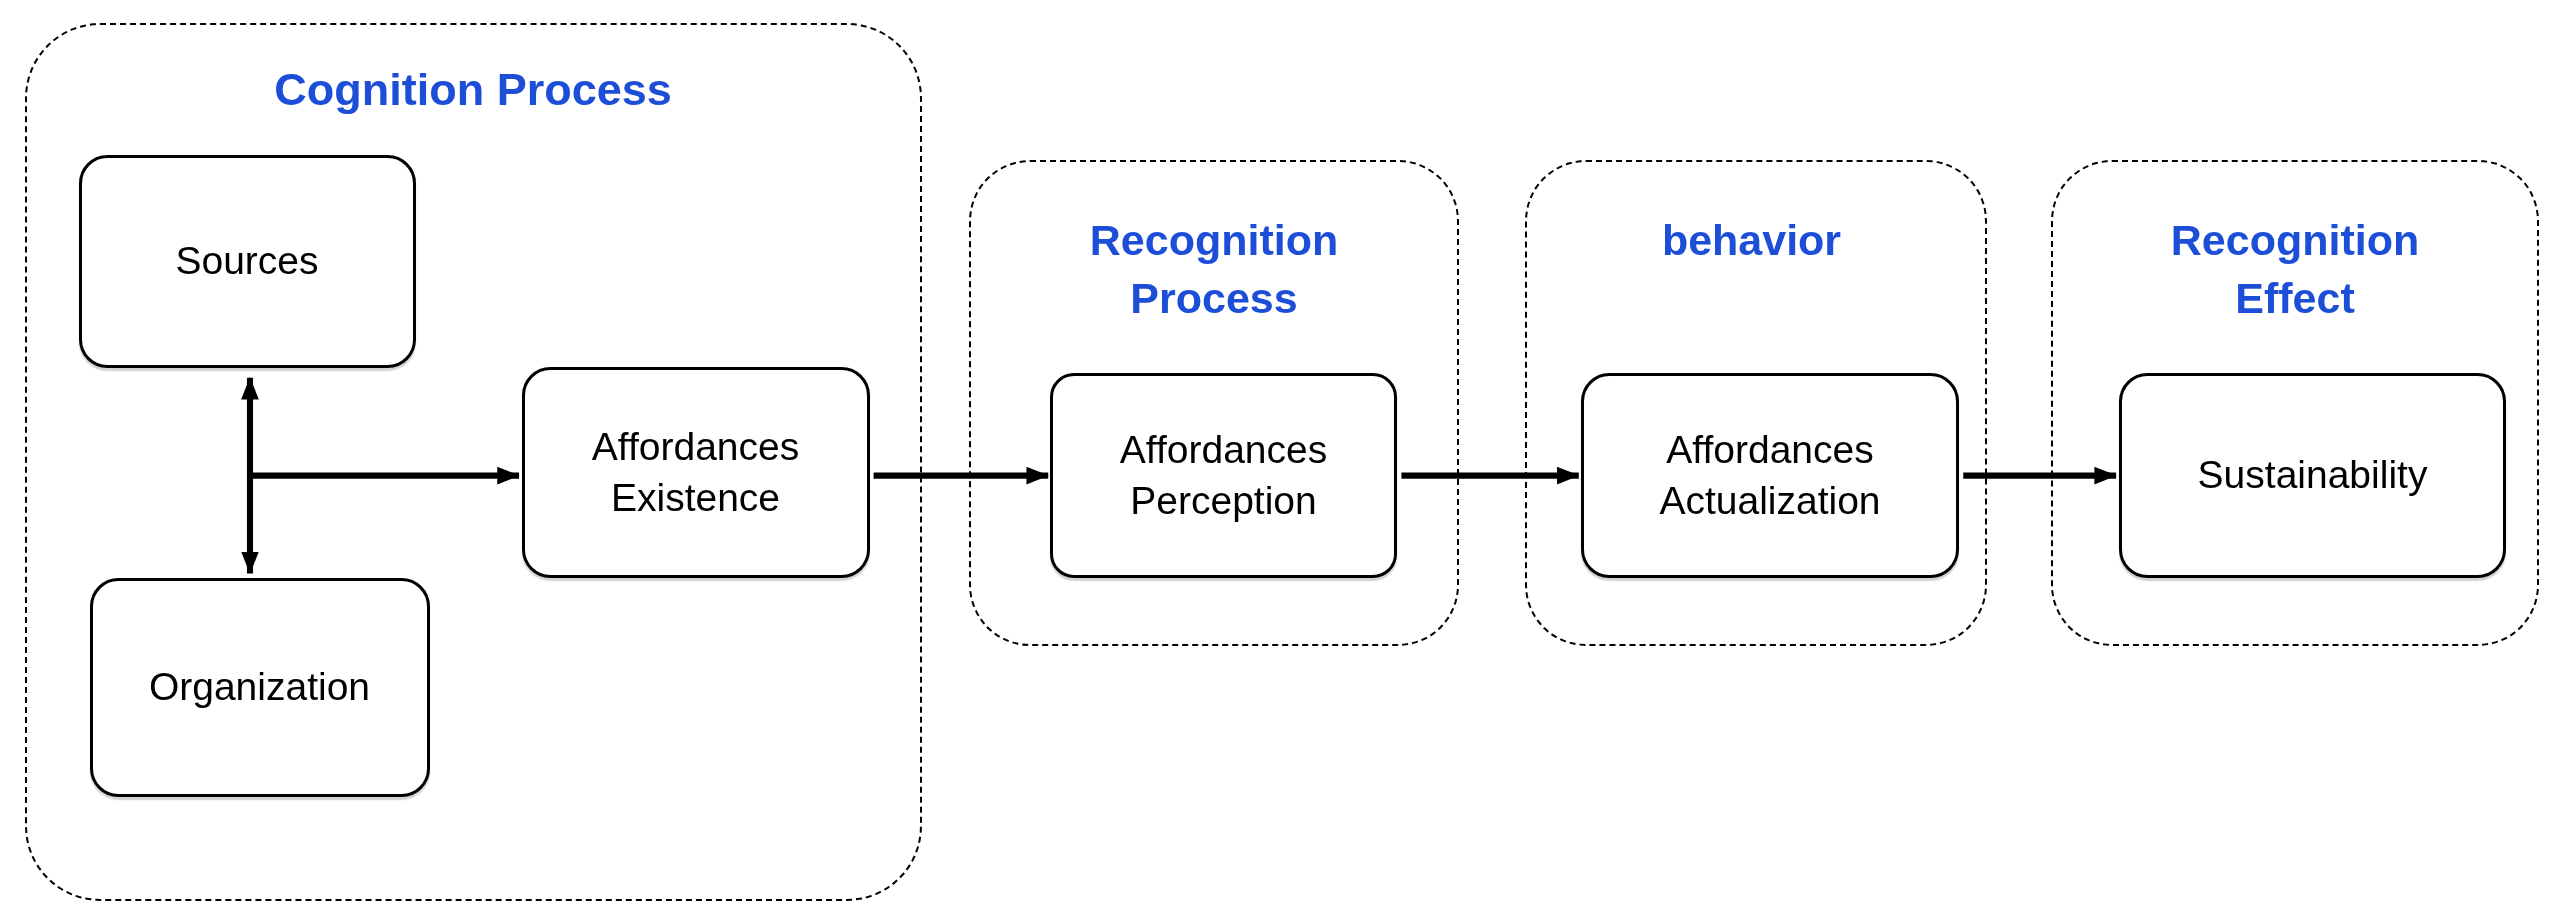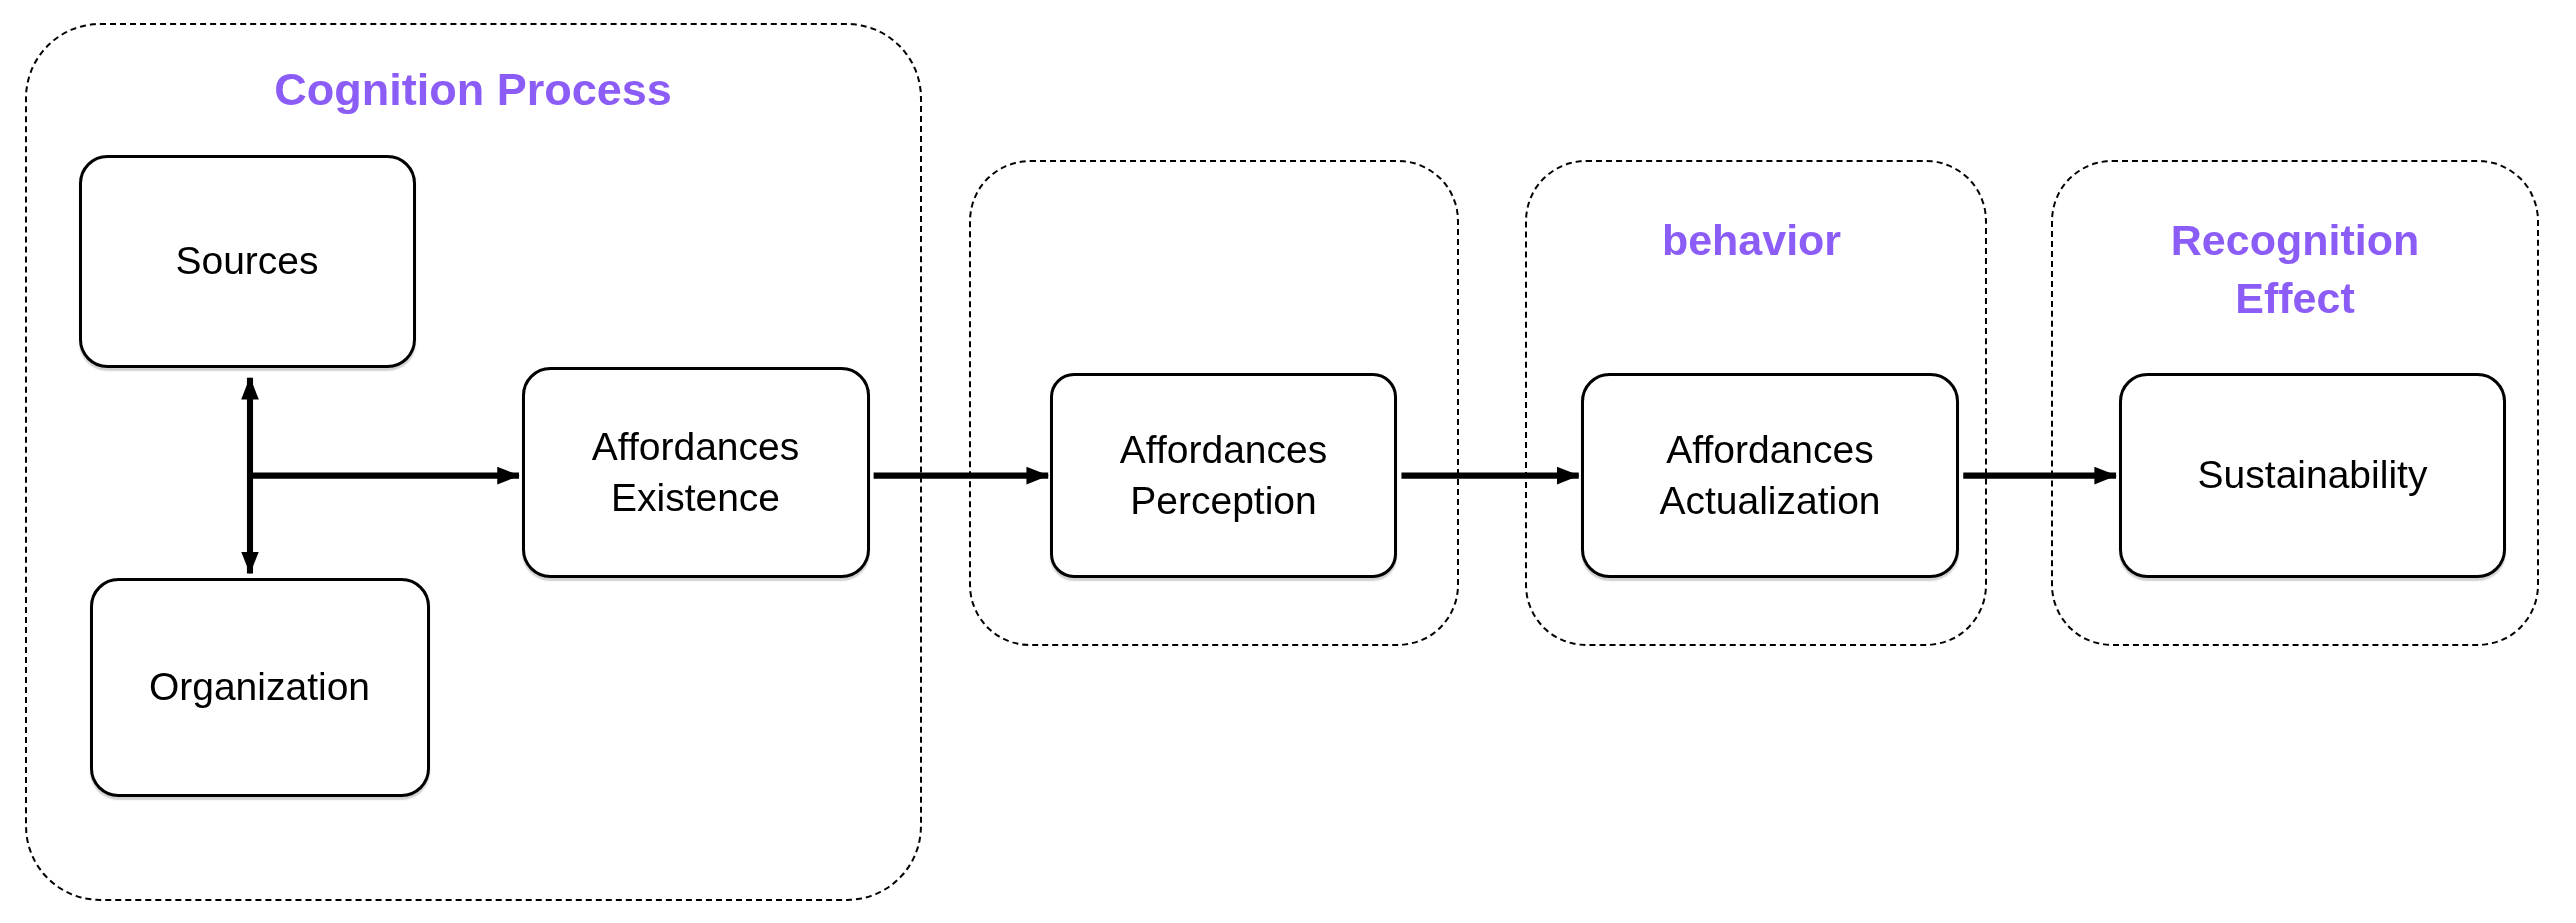--- a/index.html
+++ b/index.html
@@ -21,21 +21,21 @@
     border: 2.7px dashed #000000;
     background: transparent;
     box-sizing: border-box;
   }
   .group-title {
     position: absolute;
     text-align: center;
     font-weight: bold;
     font-size: 43px;
     line-height: 1.35;
-    color: #8b5cf6;
+    color: #1d4ed8;
     white-space: normal;
   }
   .node {
     position: absolute;
     border: 3.4px solid #000000;
     border-radius: 28.5px;
     background: #ffffff;
     box-sizing: border-box;
     display: flex;
     align-items: center;
@@ -73,20 +73,21 @@
     </div>
     <div class="node" style="left:52px; top:130px; width:337px; height:213px;">
       <span>Sources</span>
     </div>
     <div class="node" style="left:495px; top:342px; width:348px; height:211px;">
       <span>Affordances Existence</span>
     </div>
   </div>
 
   <div class="group" style="left:969px; top:160px; width:490px; height:486px; border-radius:61px;">
+    <div class="group-title" style="left:71px; right:71px; top:49px;">Recognition Process</div>
     <div class="node" style="left:79px; top:211px; width:347px; height:205px;border-radius:24px;">
       <span>Affordances Perception</span>
     </div>
   </div>
 
   <div class="group" style="left:1525px; top:160px; width:462px; height:486px; border-radius:61px;">
     <div class="group-title" style="left:0; right:9px; top:49px;">behavior</div>
     <div class="node" style="left:54px; top:211px; width:378px; height:205px;text-align:center;">
       <span>Affordances Actualization</span>
     </div>

